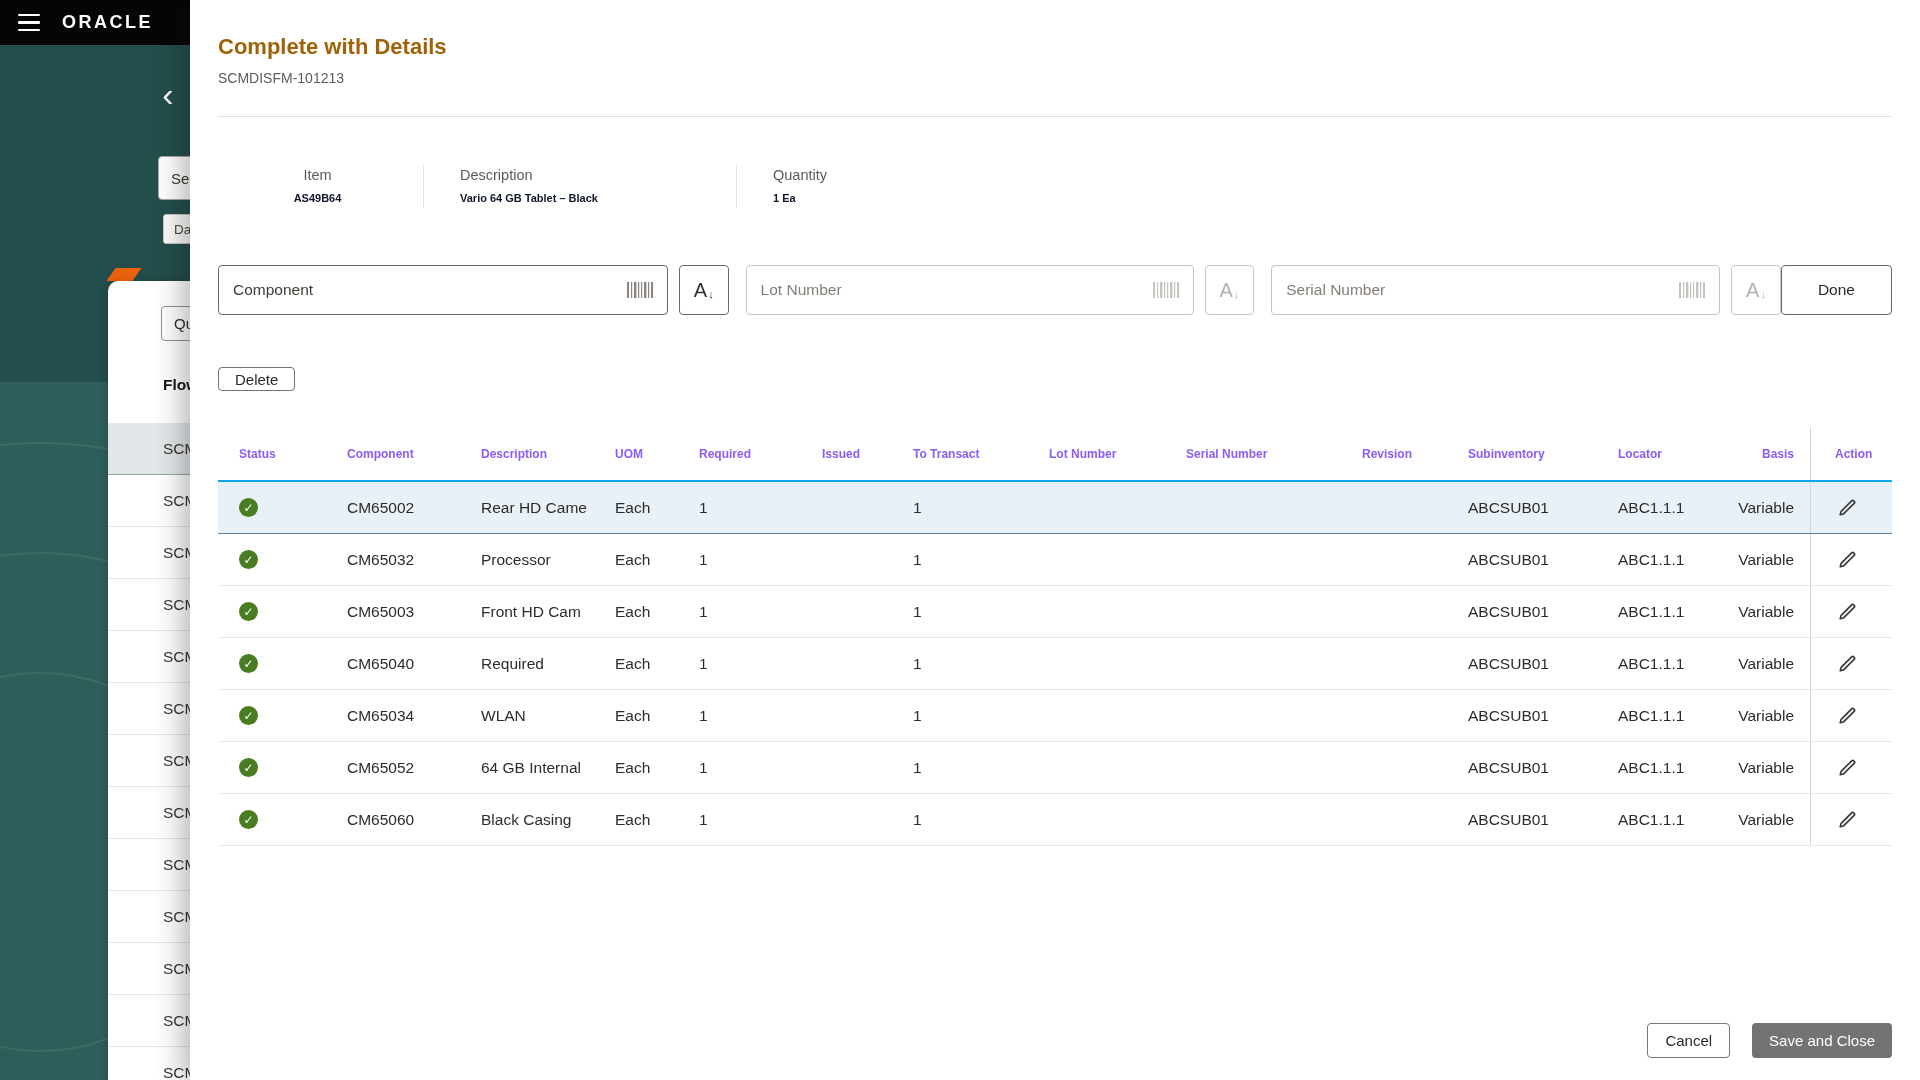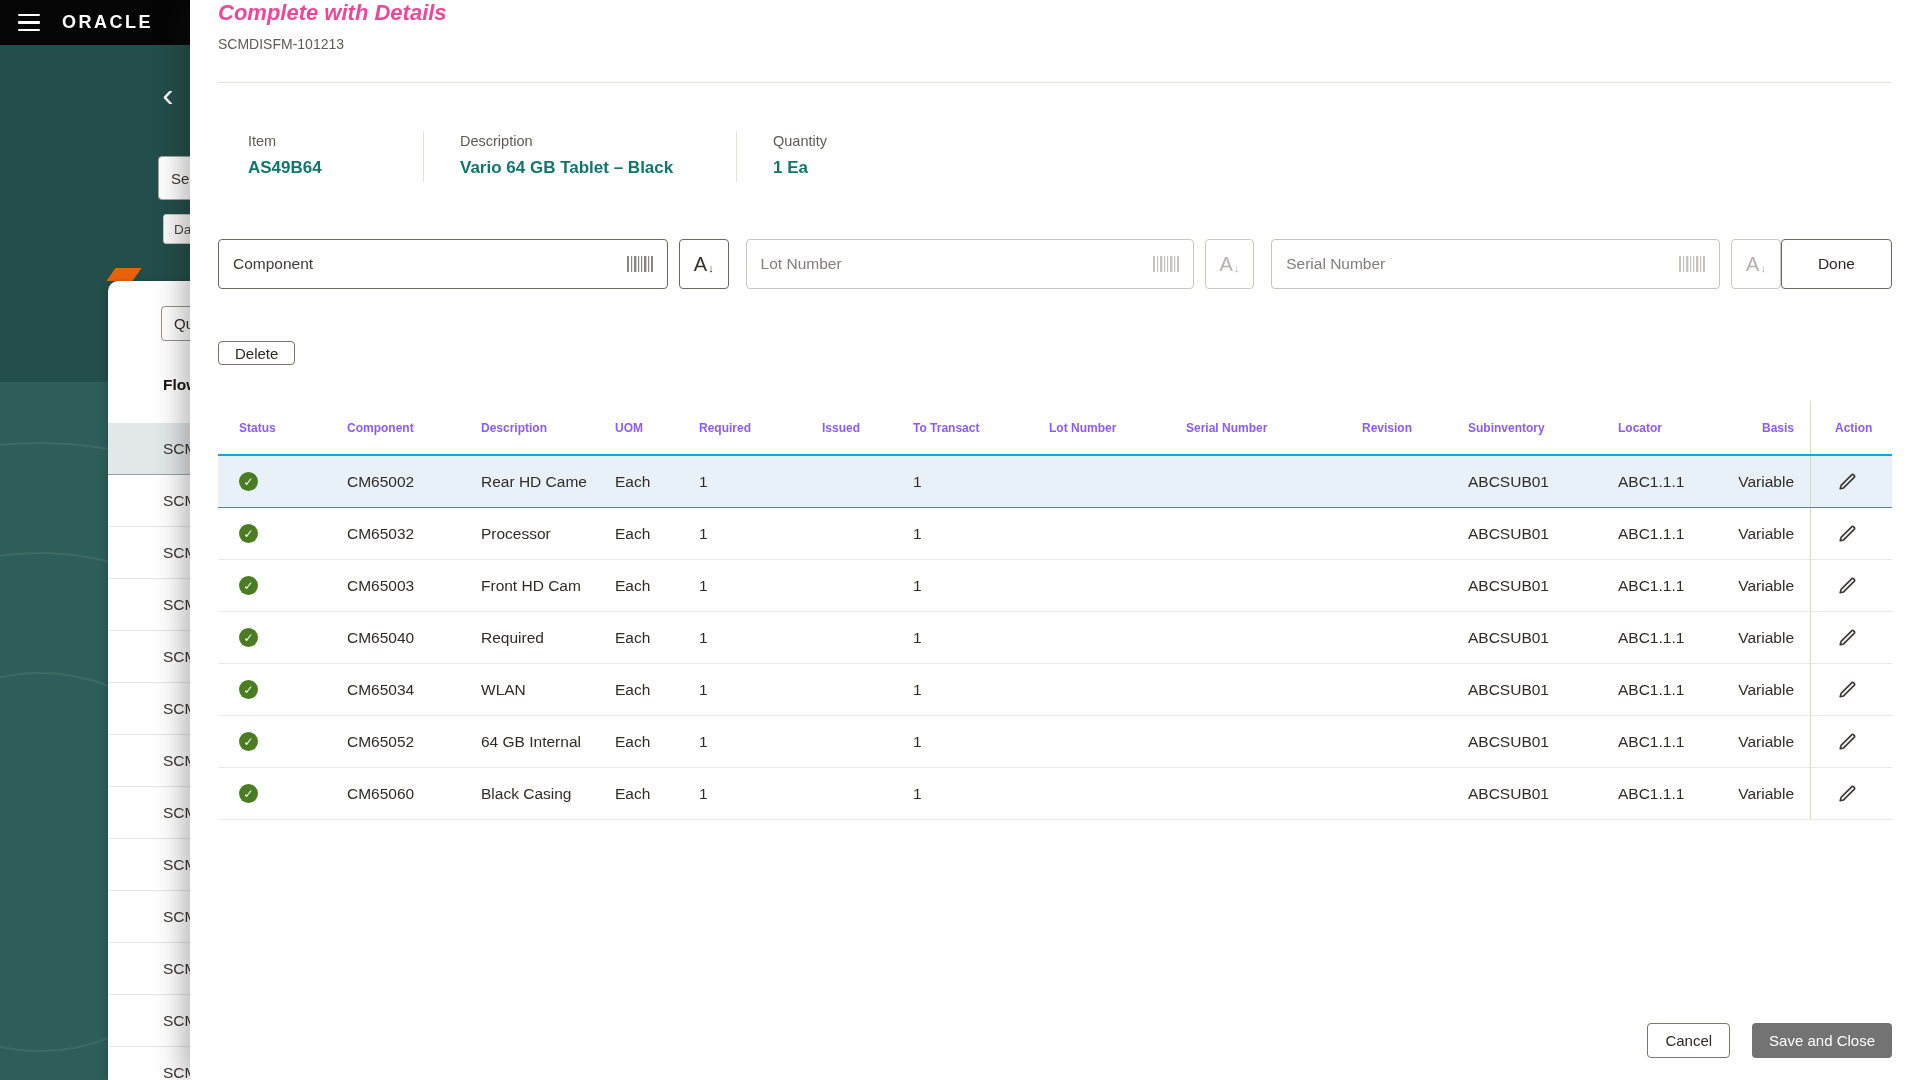--- a/index.html
+++ b/index.html
@@ -79,42 +79,42 @@
   }
   .side-row:first-of-type { background: #e2e7e9; border-bottom: 1px solid #93a5a8; }
 
   
   .panel {
     position: absolute; left: 190px; top: 0; right: 0; bottom: 0;
     background: #ffffff; z-index: 2;
     box-shadow: -8px 0 26px rgba(20,20,20,0.30);
     padding: 0 28px;
   }
-  .panel-title { font-size: 22px; font-weight: 700; color: #ec4899; font-style: italic; }
+  .panel-title { margin-top: 34px; font-size: 22px; font-weight: 700; color: #a16207; }
   .panel-subtitle { margin-top: 10px; font-size: 14px; color: #5f5b57; }
   .h-divider { height: 1px; background: #e5e2de; margin-top: 30px; }
 
   .tabs { height: 70px; display: flex; align-items: stretch; gap: 44px; border-bottom: 1px solid #e5e2de; }
   .tab {
     display: flex; align-items: center; font-size: 16.5px; color: #443f3a;
     position: relative; cursor: pointer; background: none; border: none;
     font-family: inherit; padding: 0;
   }
   .tab.active { font-weight: 700; color: #161513; }
   .tab.active::after {
     content: ""; position: absolute; left: 0; right: 0; bottom: -1px;
     height: 4px; background: #161513;
   }
 
   .info-row { margin-top: 48px; display: flex; }
   .info-group { padding: 2px 36px 4px 36px; border-left: 1px solid #e5e2de; display: flex; flex-direction: column; gap: 9px; }
-  .info-group.first { border-left: none; padding-left: 30px; min-width: 205px; }
+  .info-group.first { border-left: none; padding-left: 30px; min-width: 205px; align-items: center; }
   .info-group.second { min-width: 313px; }
   .info-label { font-size: 14.5px; color: #5f5b57; }
-  .info-value { font-size: 17px; font-weight: 700; color: #0f766e; }
+  .info-value { font-size: 11px; font-weight: 700; color: #0f172a; }
 
   .entry-row { margin-top: 57px; display: flex; align-items: center; }
   .field {
     height: 50px; border: 1px solid #6e6862; border-radius: 4px;
     display: flex; align-items: center; padding: 0 14px; background: #ffffff;
     cursor: text;
   }
   .field .ph { flex: 1; font-size: 15.5px; color: #3f3b36; white-space: nowrap; overflow: hidden; }
   .field svg { color: #8a8580; flex: none; }
   .field.disabled { border-color: #c9c5c0; cursor: default; }

